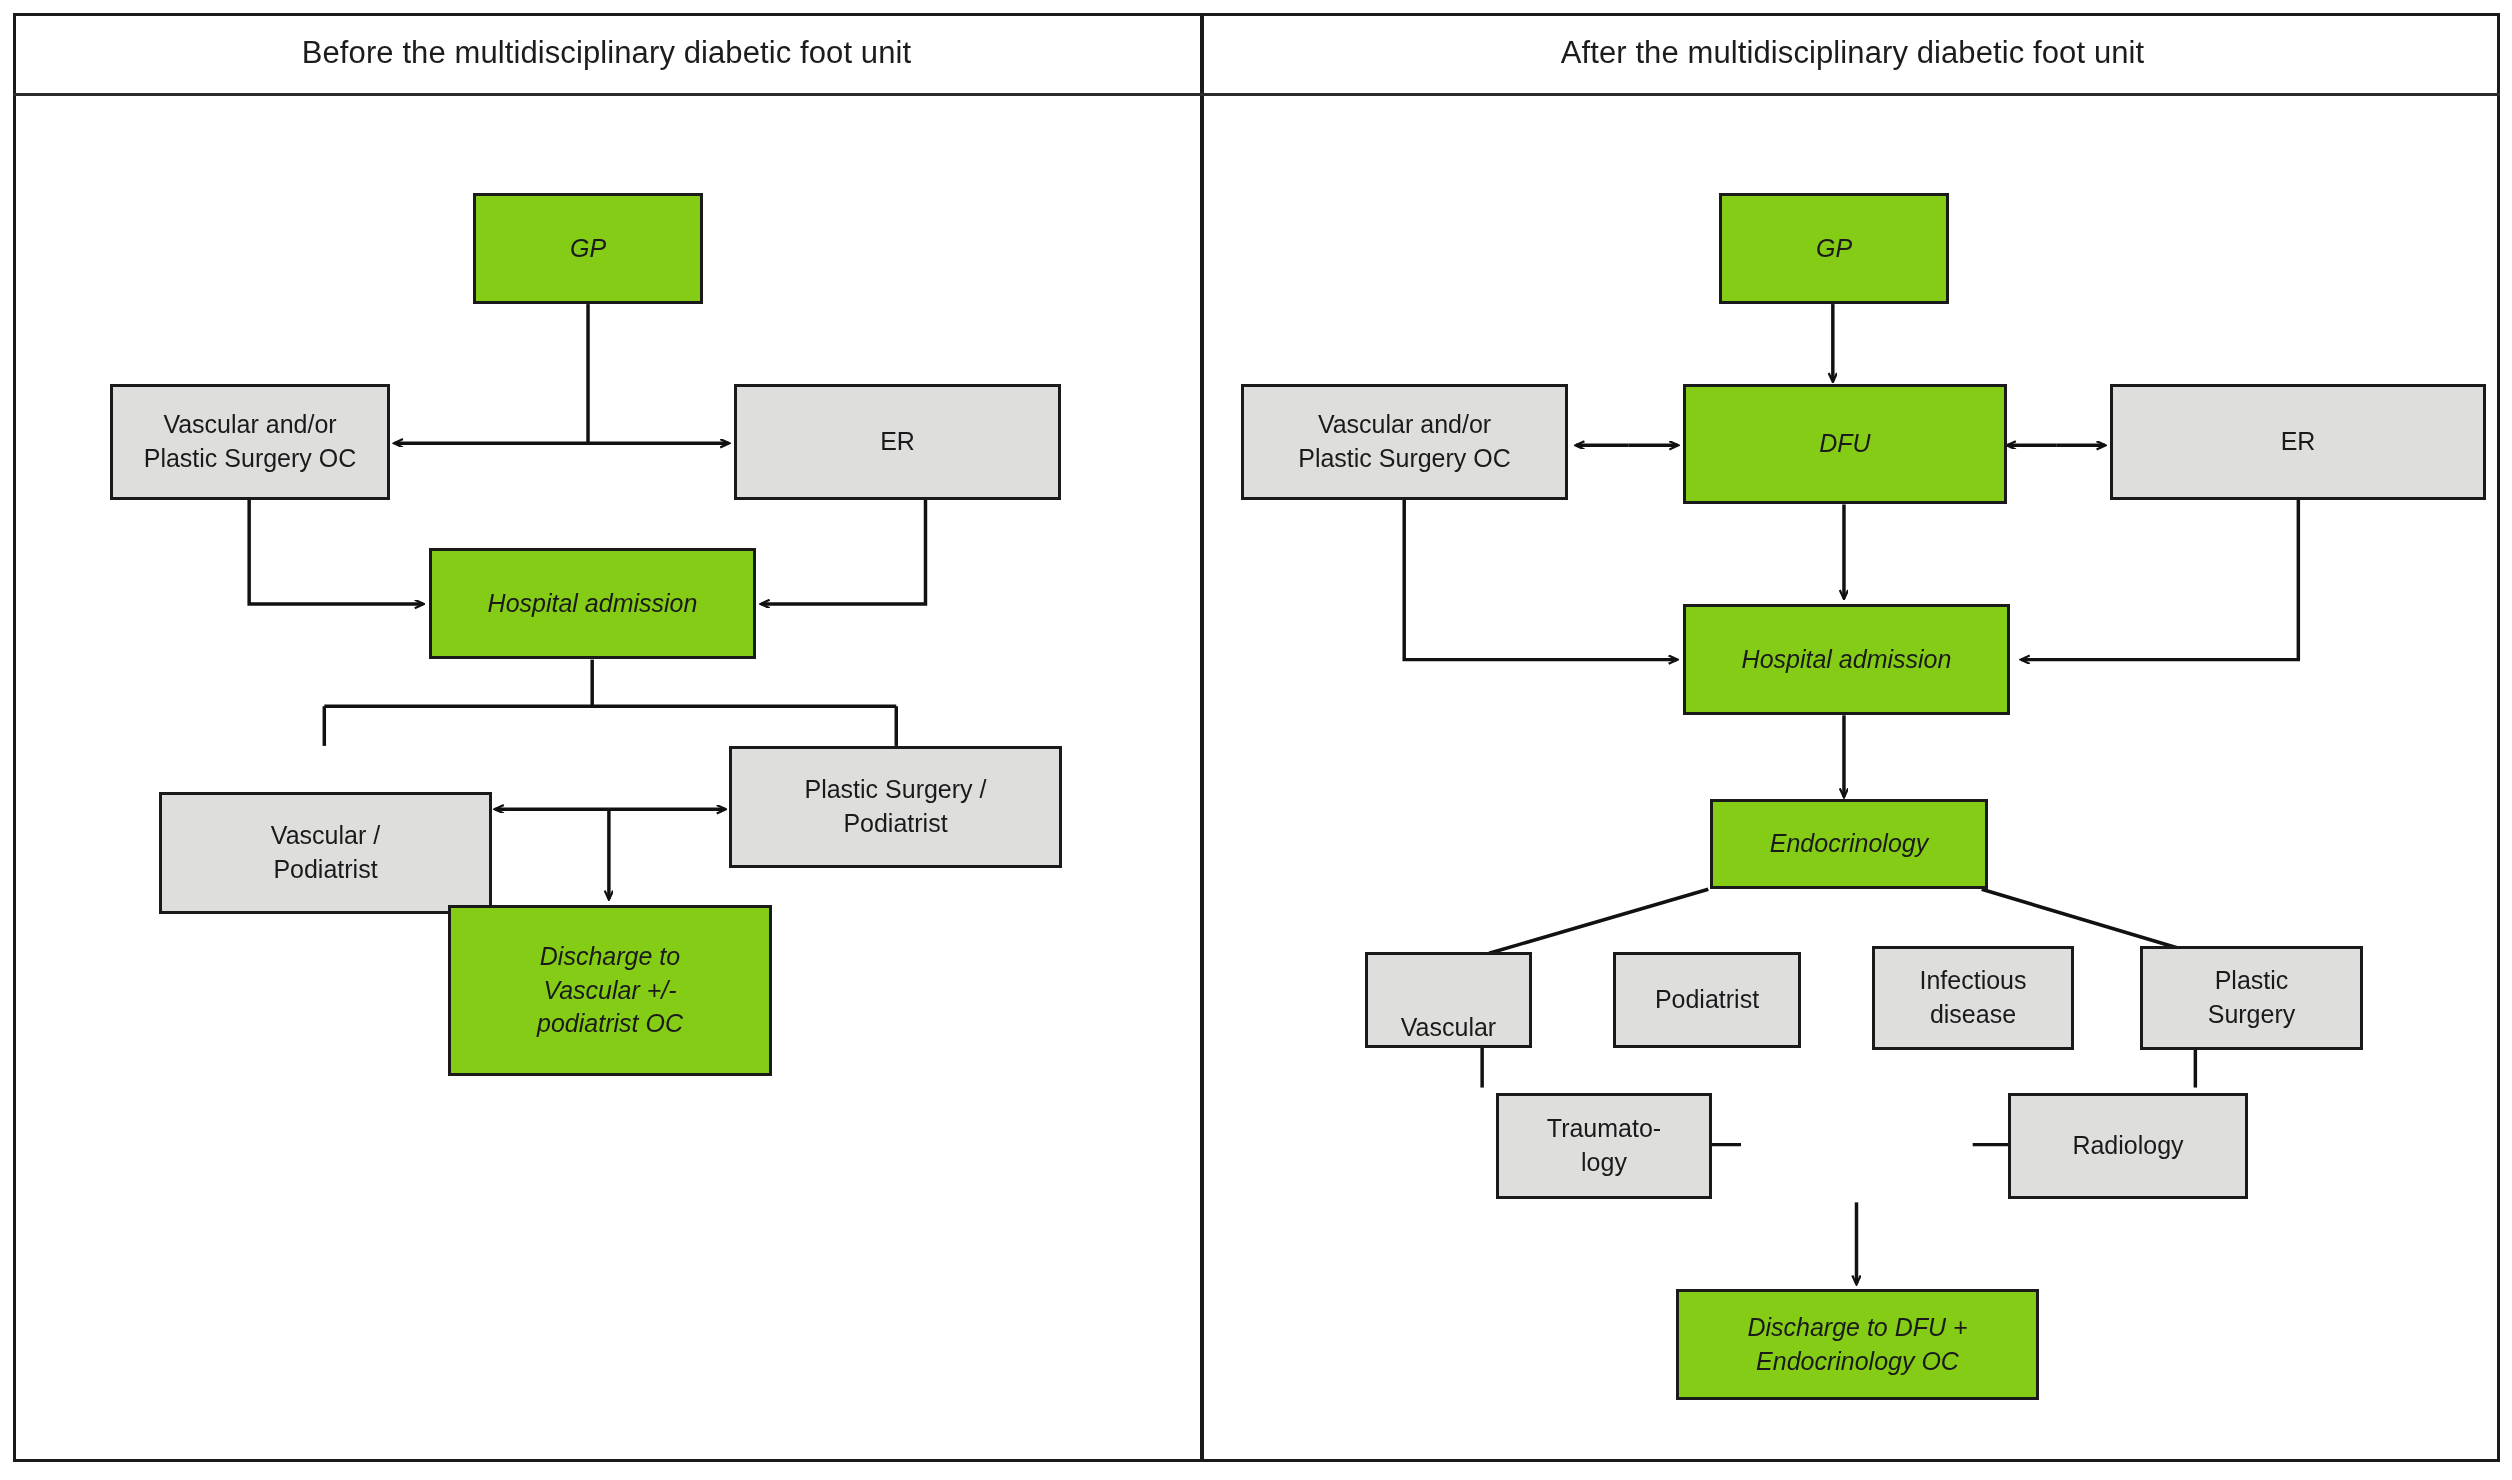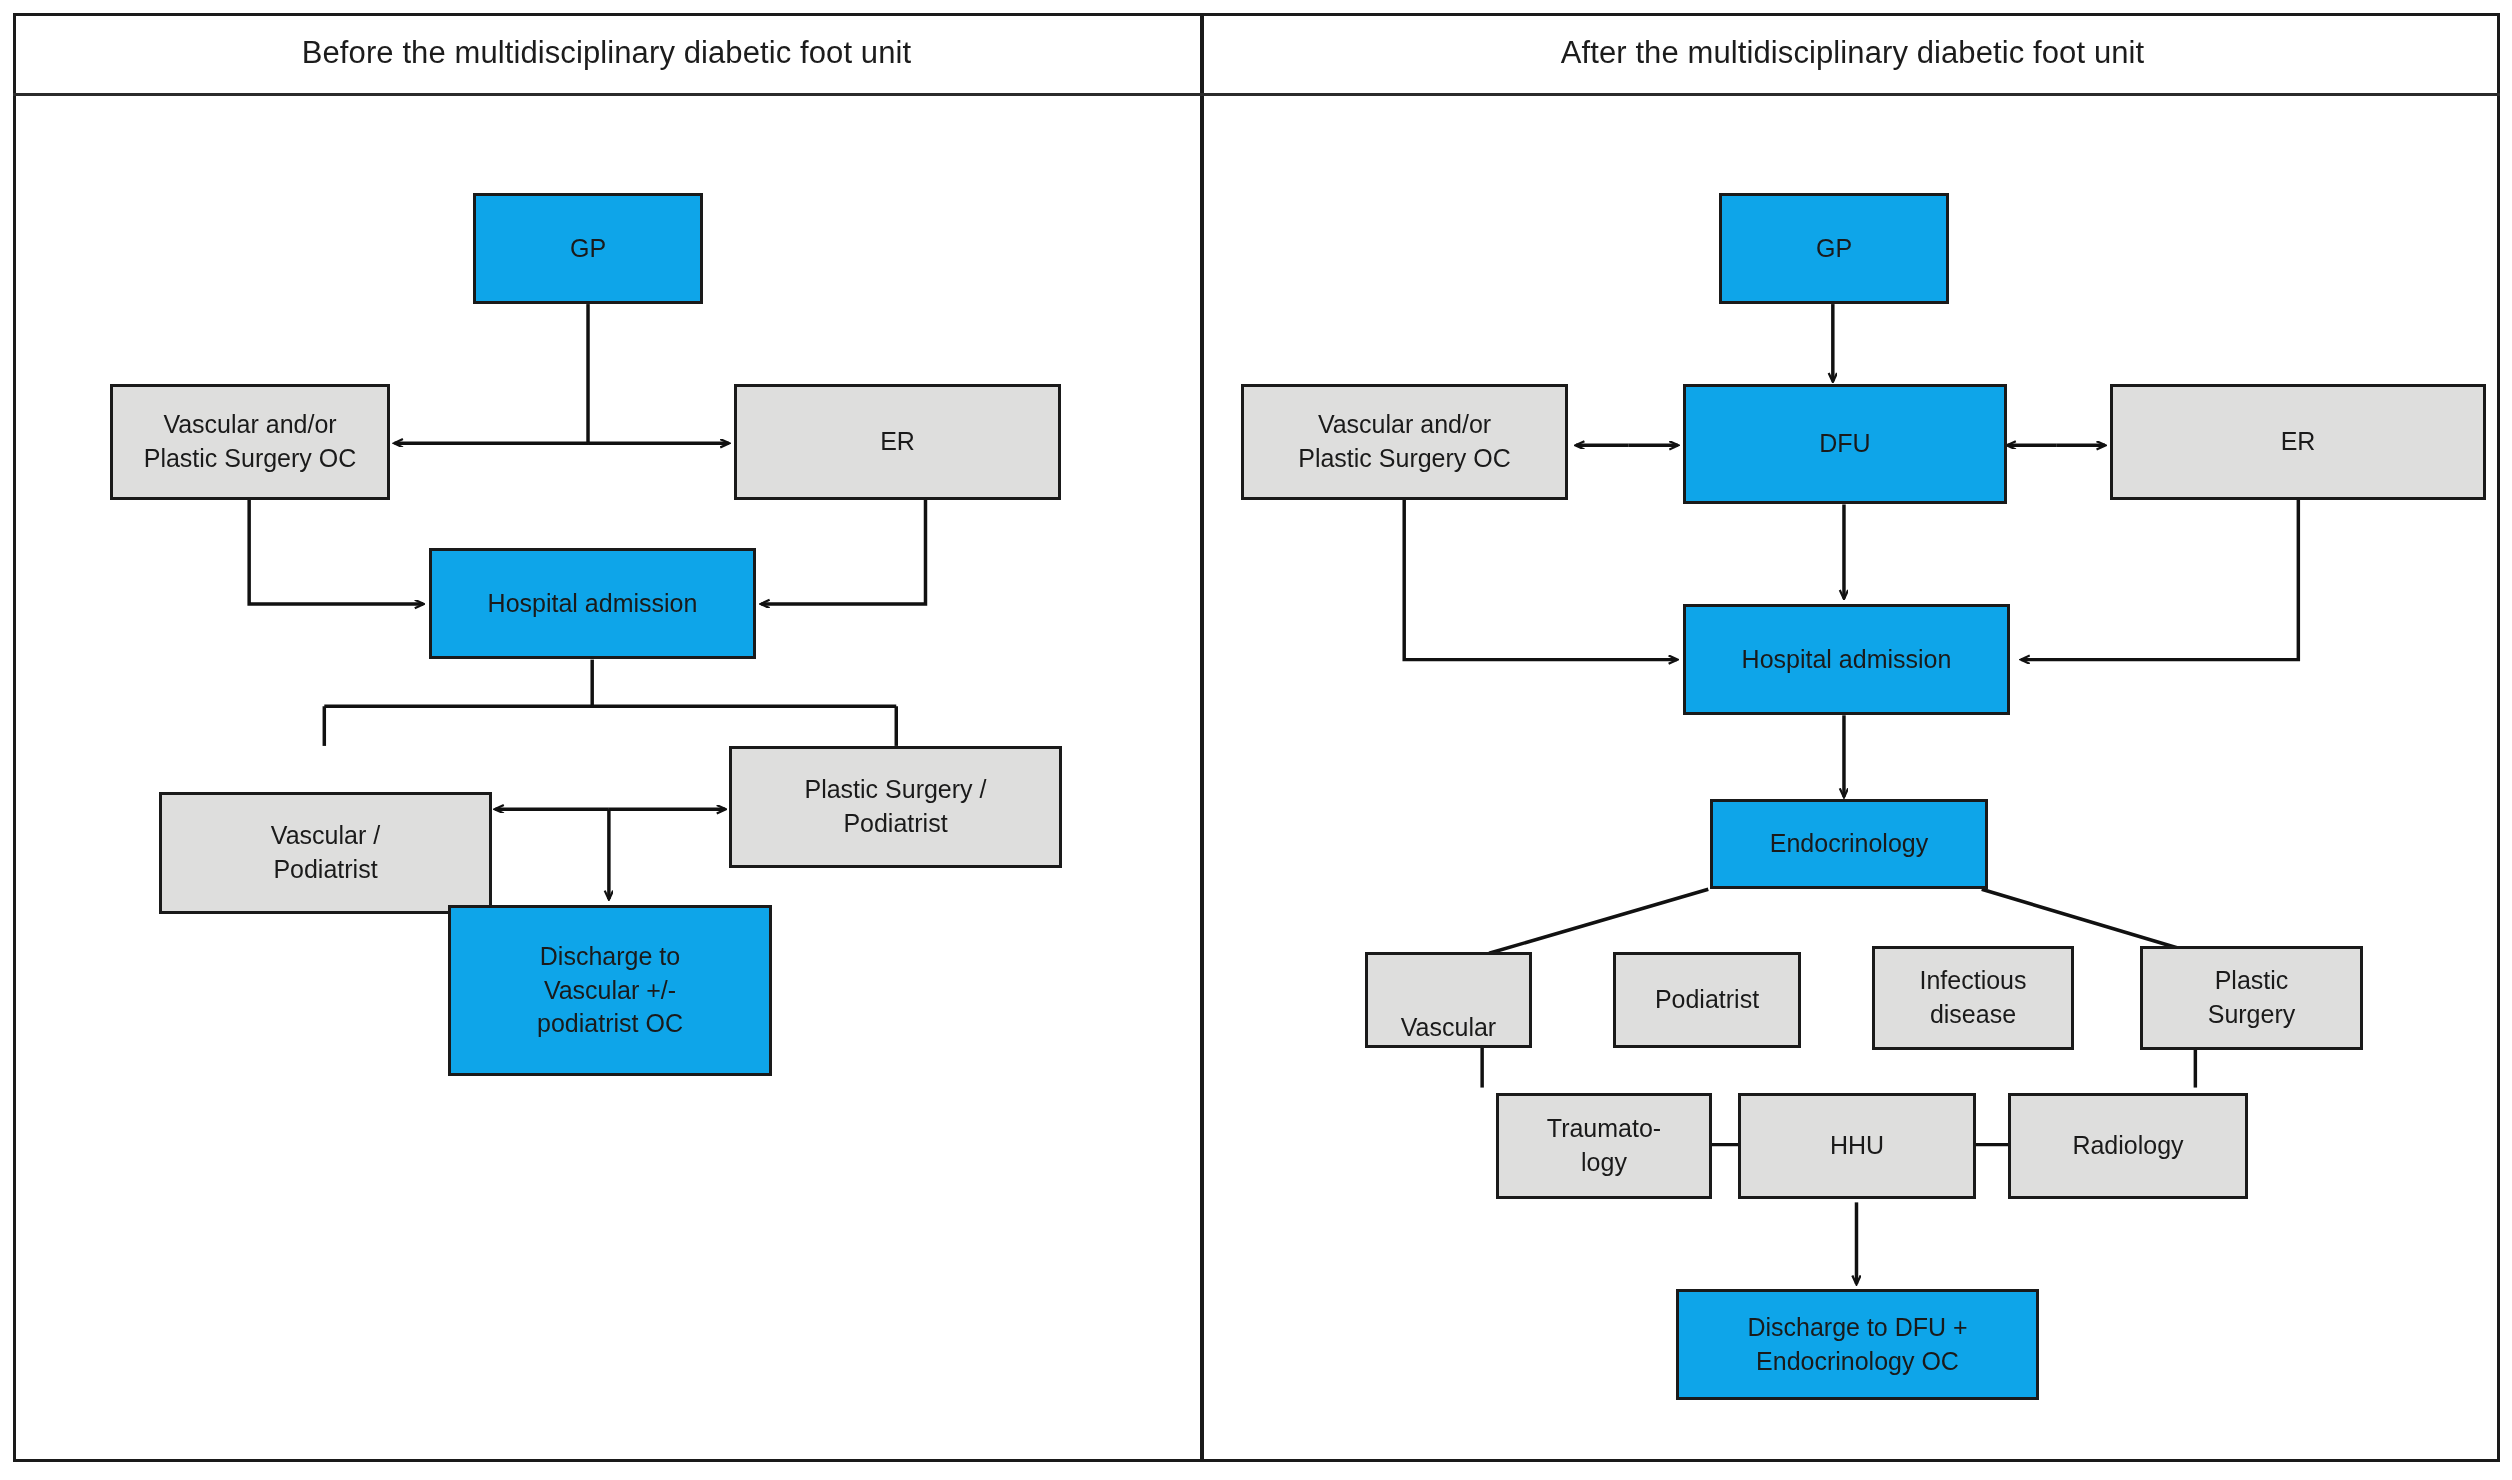--- a/index.html
+++ b/index.html
@@ -10,21 +10,21 @@
   #hdrline{position:absolute;left:12.5px;top:93px;width:1192px;height:2.8px;background:#2b2b2b;}
   #hdrline2{position:absolute;left:1205px;top:93px;width:1295px;height:2.8px;background:#2b2b2b;}
   .hdr{position:absolute;top:28px;height:49px;display:flex;align-items:center;justify-content:center;
        font-size:31px;color:#1c1c1c;letter-spacing:0.1px;}
   #hdrL{left:12.5px;width:1188px;}
   #hdrR{left:1205px;width:1295px;}
   svg#wires{position:absolute;left:0;top:0;width:2512px;height:1480px;pointer-events:none;}
   .node{position:absolute;box-sizing:border-box;border:3.5px solid #1a1a1a;
         display:flex;align-items:center;justify-content:center;text-align:center;
         font-size:25px;line-height:1.35;color:#1a1a1a;}
-  .dark{background:#0ea5e9;}
+  .dark{background:#84cc16;font-style:italic;}
   .light{background:#dededd;}
   .node span{display:block;padding:0 7px;}
 </style>
 </head>
 <body>
 
 <div id="stage">
 
   <div id="frame"></div>
   <div id="divider"></div>
@@ -163,23 +163,20 @@
   </div>
 
   <div class="node light" style="left:2140px;top:946px;width:223px;height:104px;align-items:center;">
     <span>Plastic<br>Surgery</span>
   </div>
 
   <div class="node light" style="left:1496px;top:1093px;width:216px;height:106px;">
     <span>Traumato-<br>logy</span>
   </div>
 
-  <div class="node light" style="left:1738px;top:1093px;width:238px;height:106px;">
-    <span>HHU</span>
-  </div>
 
   <div class="node light" style="left:2008px;top:1093px;width:240px;height:106px;">
     <span>Radiology</span>
   </div>
 
   <div class="node dark" style="left:1676px;top:1289px;width:363px;height:111px;">
     <span>Discharge to DFU +<br>Endocrinology OC</span>
   </div>
 
 </div>

